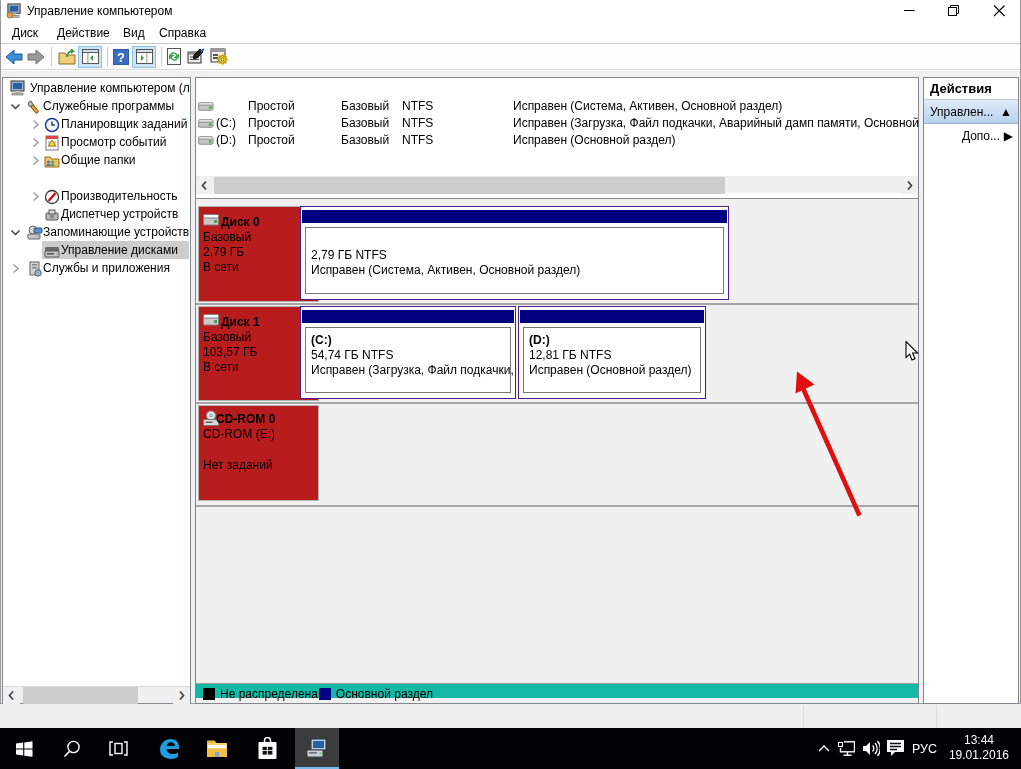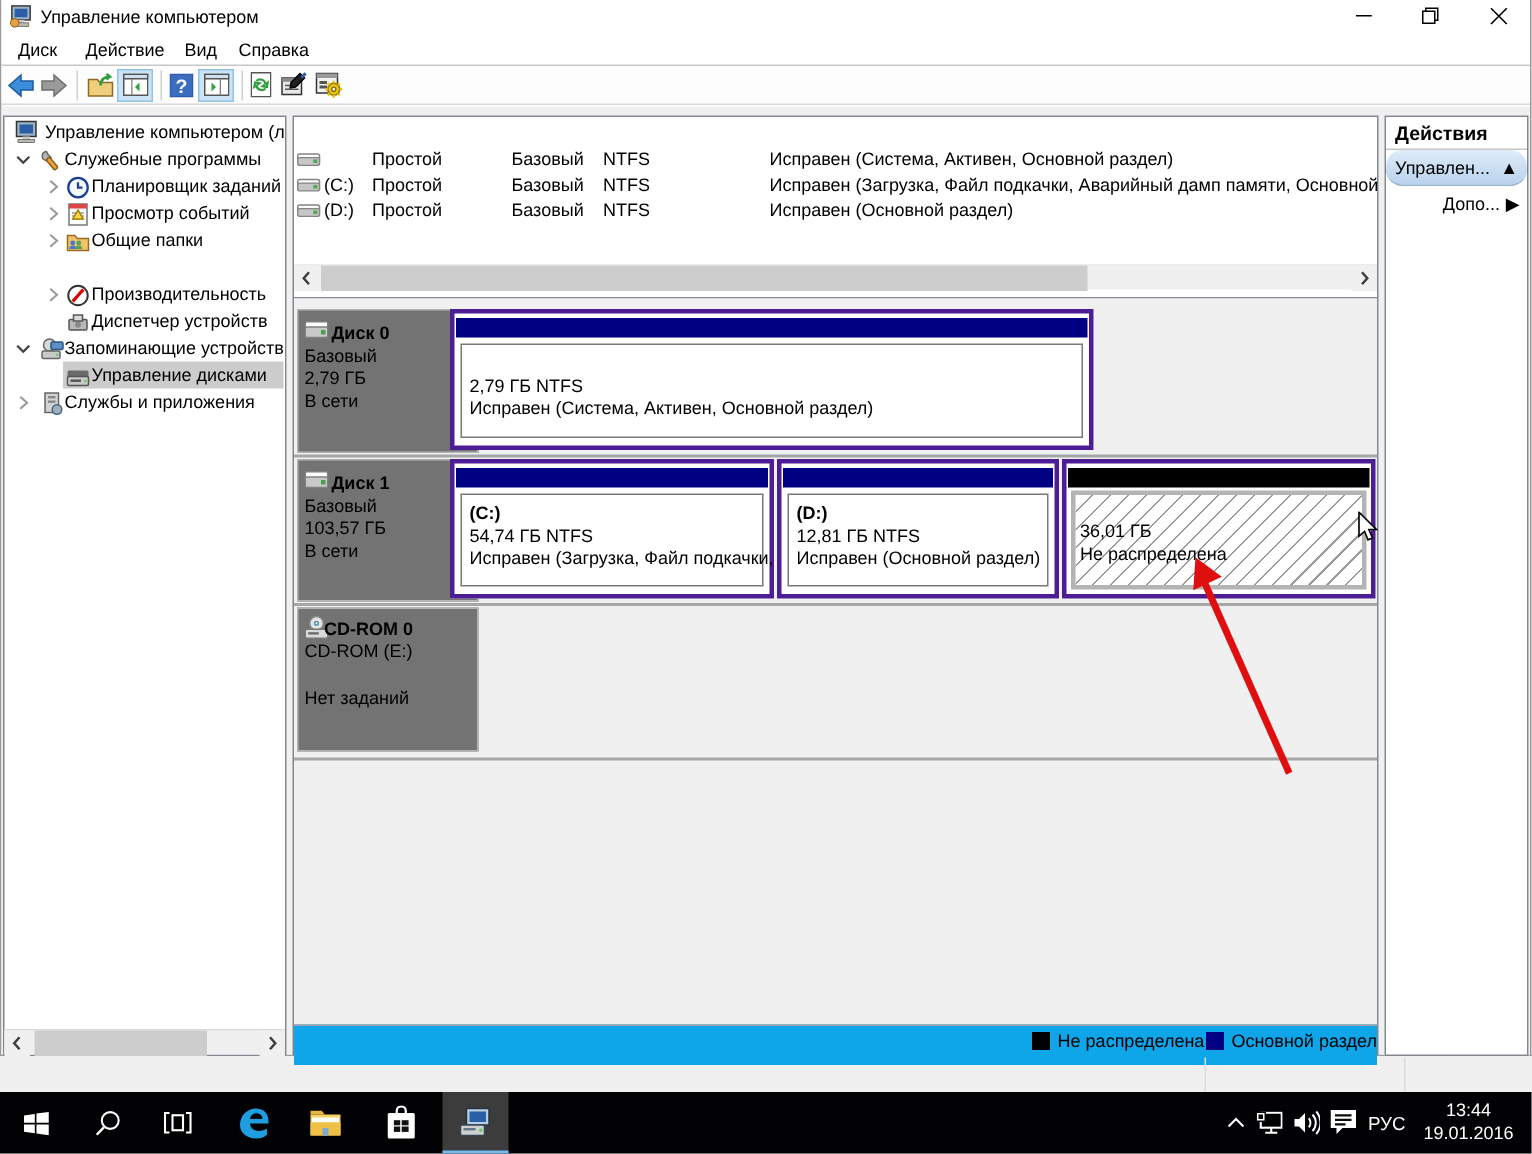--- a/index.html
+++ b/index.html
@@ -32,31 +32,31 @@
 .hcol { position:absolute; top:0; height:19px; border-right:1px solid #d2d2d2; }
 .hcol span { position:absolute; left:6px; top:3px; white-space:nowrap; letter-spacing:-0.25px; }
 .lrow { position:absolute; left:0; width:722px; height:17px; }
 .lcell { position:absolute; top:2px; white-space:nowrap; }
 
 .hscroll { position:absolute; height:17px; background:#f0f0f0; }
 .sbtn { position:absolute; top:0; width:17px; height:17px; background:#f0f0f0; color:#505050; text-align:center; line-height:16px; font-size:10px; }
 .sthumb { position:absolute; top:0; height:17px; background:#cdcdcd; }
 
 #graphview { position:absolute; left:0; top:121px; width:722px; height:484px; background:#f0f0f0; }
-.disklabel { position:absolute; left:2px; width:121px; background:#737373; border:1px solid #b4b4b4; }
+.disklabel { position:absolute; left:2px; width:121px; background:#b91c1c; border:1px solid #b4b4b4; }
 .diskrow-sep { position:absolute; left:0; width:722px; height:2px; background:#a6a6a6; }
-.part { position:absolute; background:#fff; border:3px solid #4c1d95; }
+.part { position:absolute; background:#fff; border:1px solid #4c1d95; }
 .partbar { position:absolute; left:1px; top:3px; right:1px; height:13px; background:#000082; }
 .partinner { position:absolute; left:4px; top:20px; right:4px; bottom:5px; border:1px solid #787878; background:#fff; }
 .ptxt { position:absolute; left:5px; white-space:nowrap; }
-#legend { position:absolute; left:0; top:605px; width:722px; height:27px; background:#0ea5e9; border-top:1px solid #a0a0a0;text-align:right; }
+#legend { position:absolute; left:0; top:605px; width:722px; height:15px; background:#14b8a6; border-top:1px solid #a0a0a0; }
 .lgsq { display:inline-block; width:12px; height:12px; margin:0 5px 0 7px; vertical-align:-2px; }
 
 #act-header { position:absolute; left:0; top:0; width:94px; height:22px; border-bottom:1px solid #c6c6c6; }
-#act-mgr { position:absolute; left:0; top:22px; width:94px; height:24px; background:linear-gradient(#e0ecf9,#b8d2ec); border-bottom:1px solid #96b4d2;border-radius:11px; }
+#act-mgr { position:absolute; left:0; top:22px; width:94px; height:24px; background:linear-gradient(#e0ecf9,#b8d2ec); border-bottom:1px solid #96b4d2; }
 #act-more { position:absolute; left:0; top:46px; width:94px; height:24px; }
 
 #taskbar { position:absolute; left:0; top:728px; width:1021px; height:41px; background:#020204; }
 #tray { position:absolute; right:0; top:0; height:41px; color:#fff; }
 
 #redarrow { position:absolute; left:770px; top:350px; pointer-events:none; }
 #cursor { position:absolute; left:905px; top:341px; }
 .b { font-weight:bold; }
 </style>
 </head>
@@ -366,27 +366,20 @@
         </div>
       </div>
       <div class="part" style="left:322px;top:107px;width:188px;height:93px">
         <div class="partbar"></div>
         <div class="partinner">
           <span class="ptxt b" style="top:5px">(D:)</span>
           <span class="ptxt" style="top:20px">12,81 ГБ NTFS</span>
           <span class="ptxt" style="top:35px">Исправен (Основной раздел)</span>
         </div>
       </div>
-      <div class="part" style="left:512px;top:107px;width:209px;height:93px">
-        <div class="partbar" style="background:#000"></div>
-        <div class="partinner" style="left:3px;right:3px;top:18px;bottom:3px;border:3px solid #b4b4b4;background:repeating-linear-gradient(135deg,#fff 0 7.5px,#999 7.5px 8.5px)">
-          <span class="ptxt" style="left:3px;top:17px">36,01 ГБ</span>
-          <span class="ptxt" style="left:3px;top:32px">Не распределена</span>
-        </div>
-      </div>
       <div class="diskrow-sep" style="top:203px"></div>
 
       <div class="disklabel" style="top:206px;height:96px">
         <svg style="position:absolute;left:4px;top:4px" width="16" height="16" viewBox="0 0 16 16">
               <circle cx="8" cy="5.5" r="4.5" fill="#e3e3e3" stroke="#888"></circle>
               <circle cx="8" cy="5.5" r="1.2" fill="#fff" stroke="#49a"></circle>
               <rect x="0.5" y="9.5" width="15" height="6" rx="1" fill="#d9d9d9" stroke="#777"></rect>
               <rect x="2.5" y="11.5" width="7" height="1.5" fill="#666"></rect>
             </svg>
         <span class="b" style="position:absolute;left:17px;top:6px">CD-ROM 0</span>

